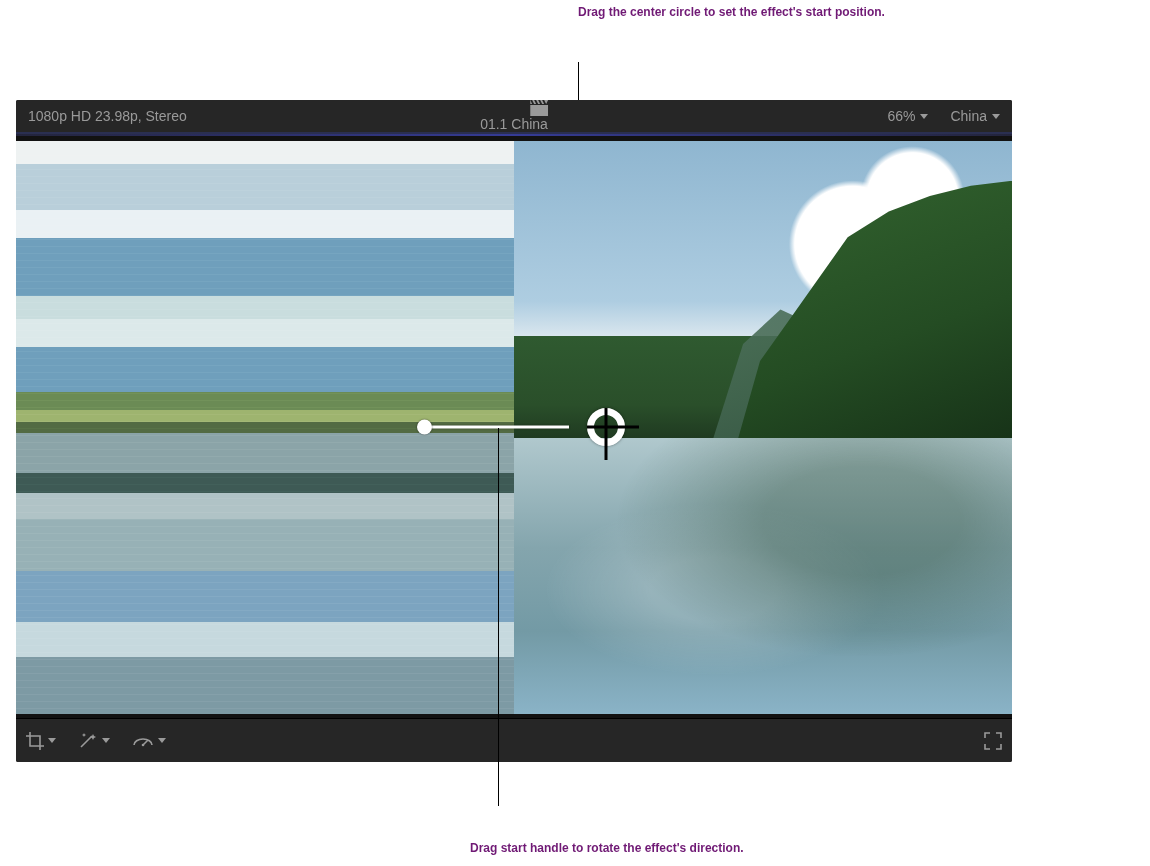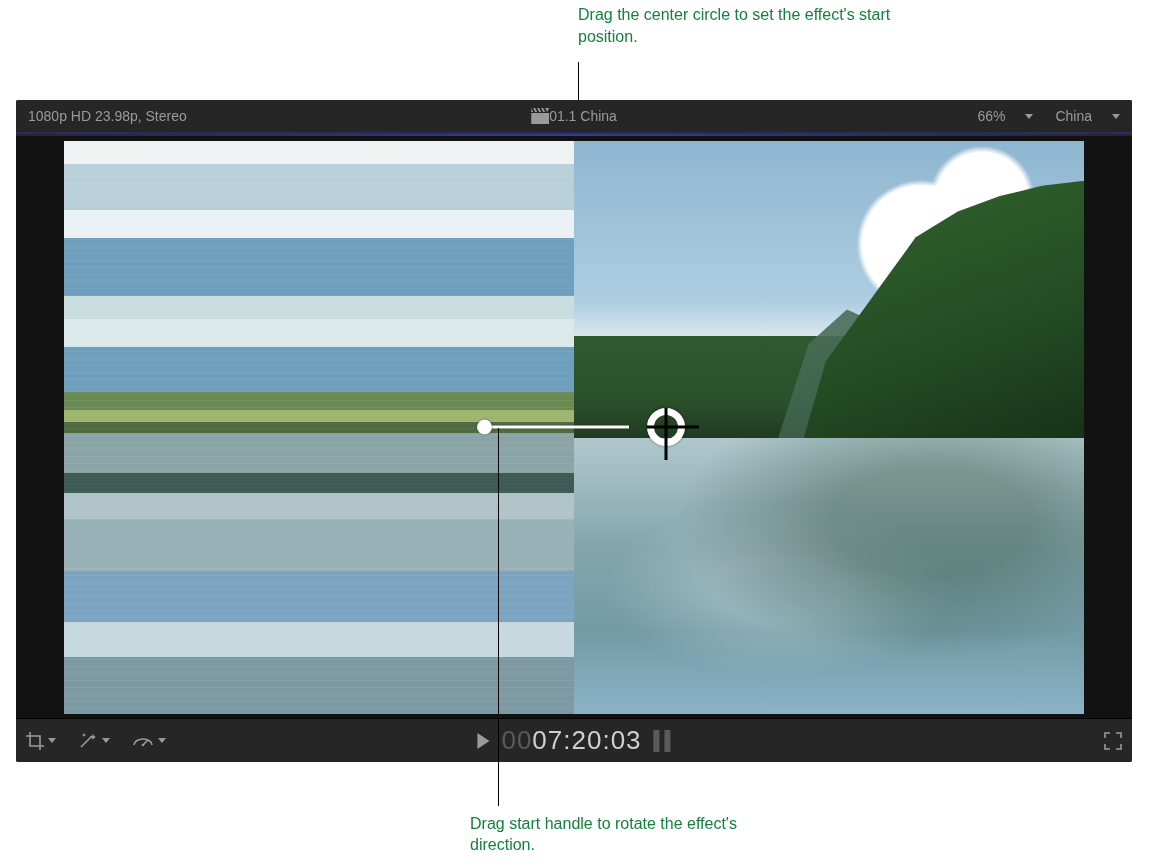--- a/index.html
+++ b/index.html
@@ -9,41 +9,41 @@
     width: 1150px;
     height: 866px;
     background: #ffffff;
     font-family: -apple-system, "Helvetica Neue", Arial, sans-serif;
     position: relative;
     overflow: hidden;
   }
 
   .callout {
     position: absolute;
-    font-size: 16px;
+    font-size: 12px;
     line-height: 1.35;
-    color: #15803d;
-    font-weight: 400;
+    color: #701a75;
+    font-weight: 700;
   }
   .callout-top { top: 4px; left: 578px; width: 360px; }
   .callout-bottom { bottom: 10px; left: 470px; width: 300px; }
 
   .leader {
     position: absolute;
     width: 1px;
     background: #000;
   }
   .leader-top   { left: 578px; top: 62px; height: 366px; }
   .leader-bottom{ left: 498px; top: 428px; height: 378px; }
 
   .app {
     position: absolute;
     top: 100px;
     left: 16px;
-    width: 1116px;
+    width: 996px;
     height: 662px;
     background: #1d1d1d;
     display: flex;
     flex-direction: column;
     border-radius: 2px;
     overflow: hidden;
   }
 
   .top-bar {
     height: 34px;
@@ -56,31 +56,32 @@
     border-bottom: 2px solid #3a56ff33;
     position: relative;
   }
   .top-bar .format { flex: 0 0 auto; }
   .top-bar .center-group {
     position: absolute;
     left: 50%;
     transform: translateX(-50%);
     display: flex;
     align-items: flex-end;
+    flex-direction: column;
   }
   .top-bar .right-group {
     margin-left: auto;
     display: flex;
     align-items: center;
     gap: 22px;
   }
   .dropdown {
     display: inline-flex;
     align-items: center;
-    gap: 20px;
+    gap: 5px;
     cursor: default;
   }
   .chev {
     width: 0; height: 0;
     border-left: 4px solid transparent;
     border-right: 4px solid transparent;
     border-top: 5px solid #9a9a9a;
     display: inline-block;
   }
   .clap-icon svg { display:block; }
@@ -337,28 +338,20 @@
       <span>
         <svg width="22" height="16" viewBox="0 0 22 16">
             <path stroke="#9a9a9a" stroke-width="1.6" fill="none" d="M2 12a9 6 0 0 1 18 0"></path>
             <path stroke="#9a9a9a" stroke-width="1.6" d="M11 12l5-5"></path>
             <circle cx="11" cy="12" r="1.3" fill="#9a9a9a"></circle>
           </svg>
       </span>
       <span class="chev"></span>
     </span>
 
-    <div class="tc-group">
-      <span class="play-tri"></span>
-      <span class="timecode"><span class="dim">00</span><span class="bright">0</span><span class="bright">7:20:03</span></span>
-      <span class="loop-bars">
-          <span></span>
-          <span></span>
-        </span>
-    </div>
 
     <span class="tool-btn fs-btn">
       <span>
         <svg width="18" height="18" viewBox="0 0 18 18">
             <path stroke="#9a9a9a" stroke-width="1.6" fill="none" d="M1 6V1h5M17 12v5h-5M12 1h5v5M6 17H1v-5"></path>
           </svg>
       </span>
     </span>
   </div>
 

